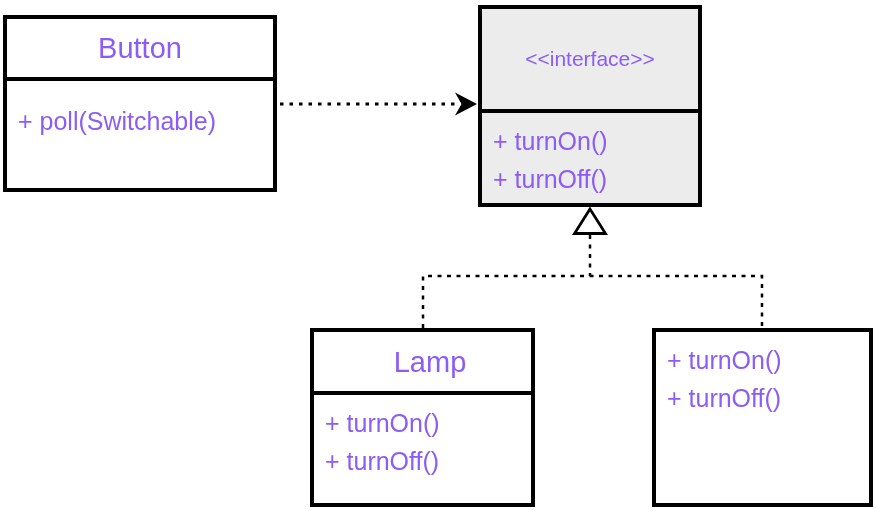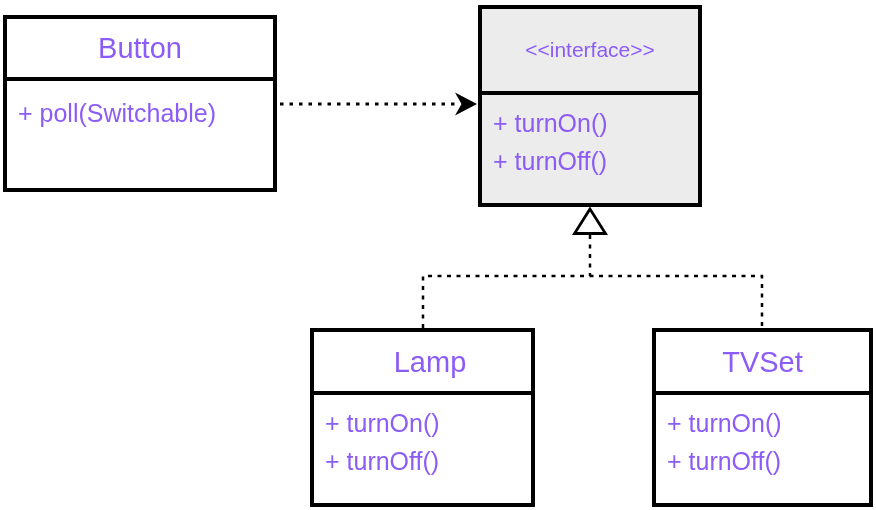--- a/index.html
+++ b/index.html
@@ -49,24 +49,24 @@
     font-size: 25px;
     line-height: 38px;
     font-weight: 400;
     white-space: nowrap;
   }
   .uml-body .member { display: block; }
 
   
   #box-button     { left: 3px;   top: 15px;  width: 274px; height: 177px; }
   #box-button .uml-head { height: 62px; }
-  #box-button .uml-body { padding-top: 13px; }
+  #box-button .uml-body { padding-top: 21px; }
 
   #box-switchable { left: 478px; top: 5px;   width: 224px; height: 202px; }
-  #box-switchable .uml-head { height: 86px; gap: 24px; }
+  #box-switchable .uml-head { height: 104px; gap: 24px; }
 
   #box-lamp       { left: 310px; top: 328px; width: 225px; height: 179px; }
   #box-lamp .uml-head { height: 63px; padding-left: 15px; }
 
   #box-tvset      { left: 652px; top: 328px; width: 221px; height: 179px; }
   #box-tvset .uml-head { height: 63px; }
 </style>
 </head>
 <body>
 
@@ -109,22 +109,19 @@
     <div class="uml-head">
       <div class="uml-title">Lamp</div>
     </div>
     <div class="uml-body">
       <span class="member">+ turnOn()</span>
       <span class="member">+ turnOff()</span>
     </div>
   </div>
 
   <div class="uml-class" id="box-tvset">
-    <div class="uml-head">
-      <div class="uml-title">TVSet</div>
-    </div>
     <div class="uml-body">
       <span class="member">+ turnOn()</span>
       <span class="member">+ turnOff()</span>
     </div>
   </div>
 
 </div>
 
 </body></html>

